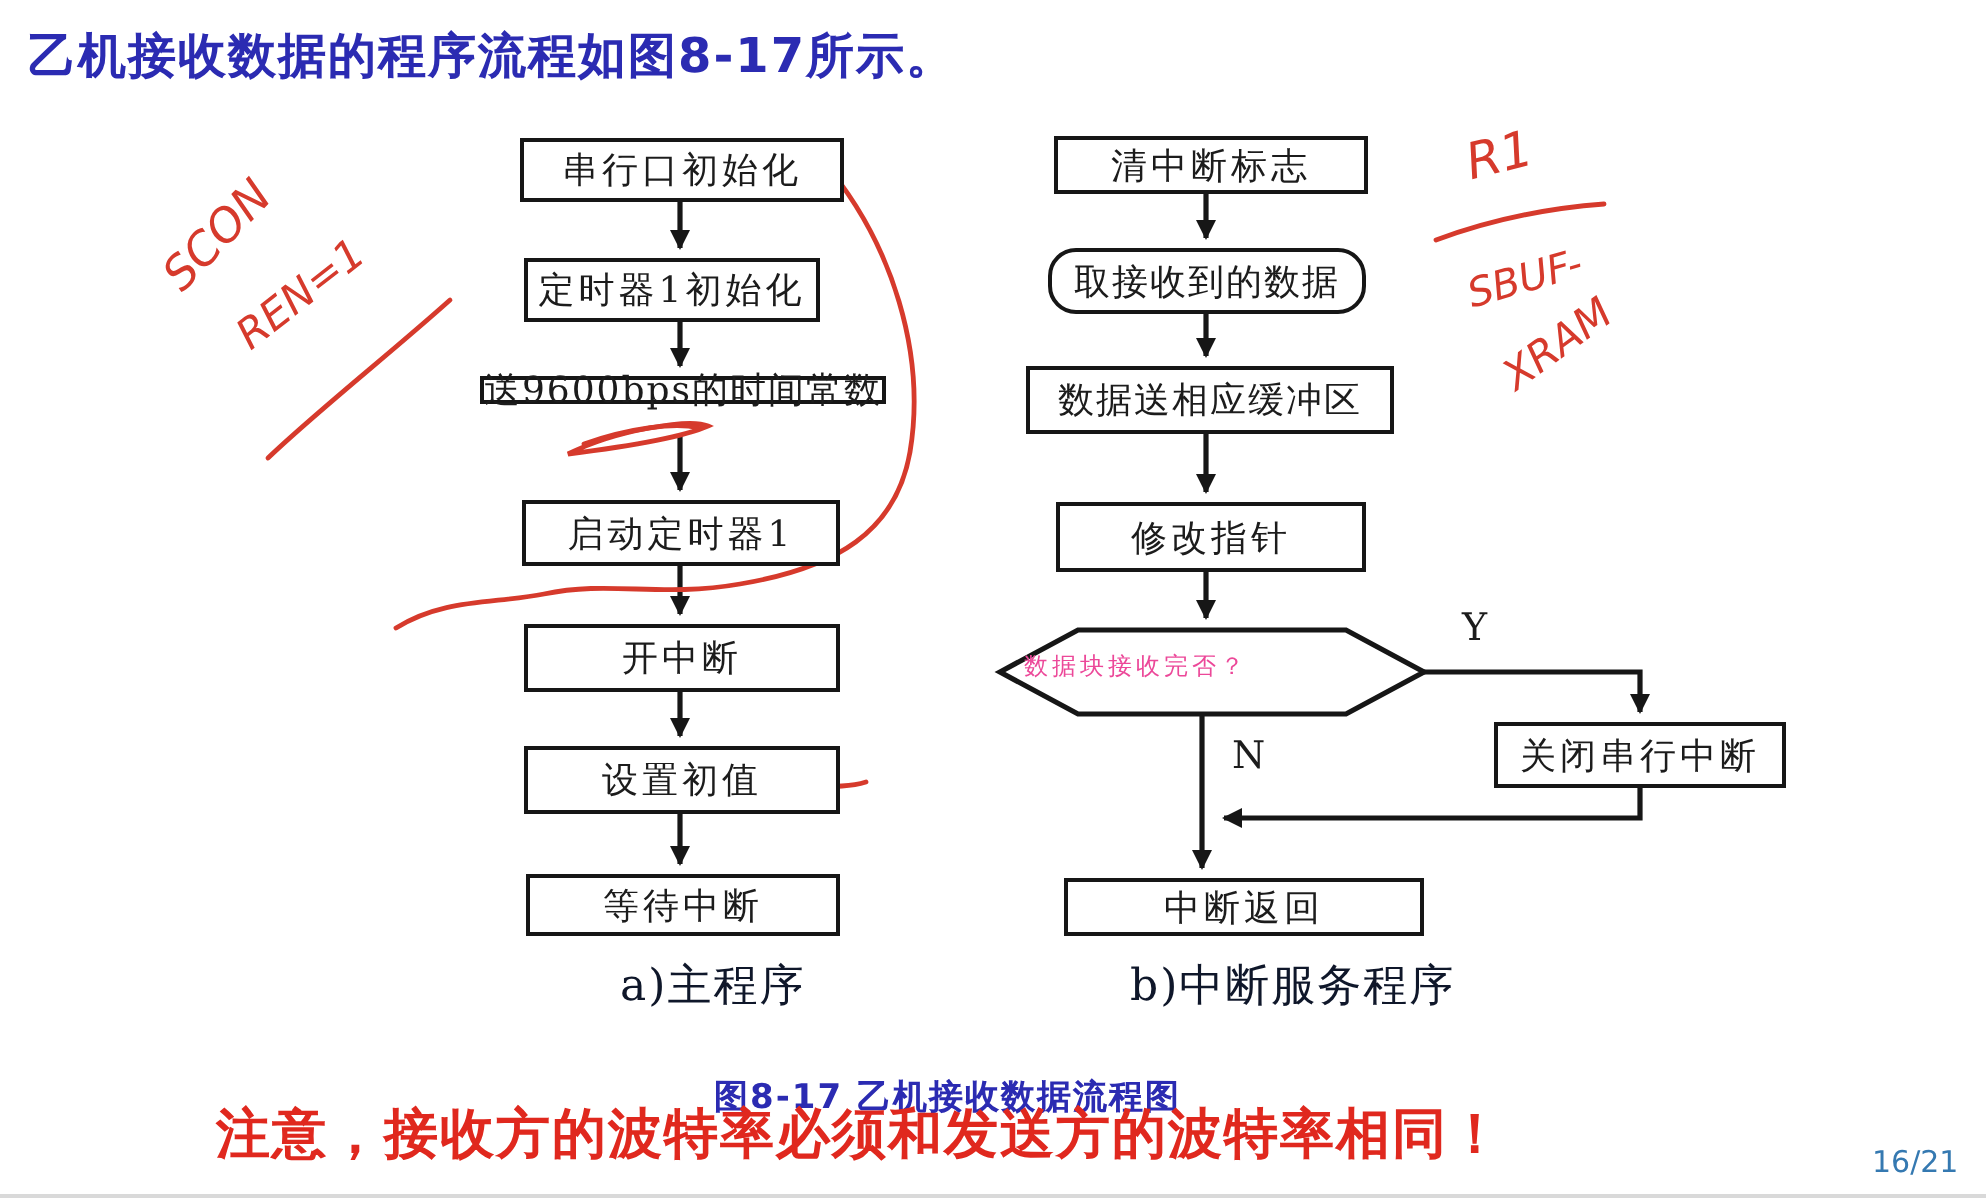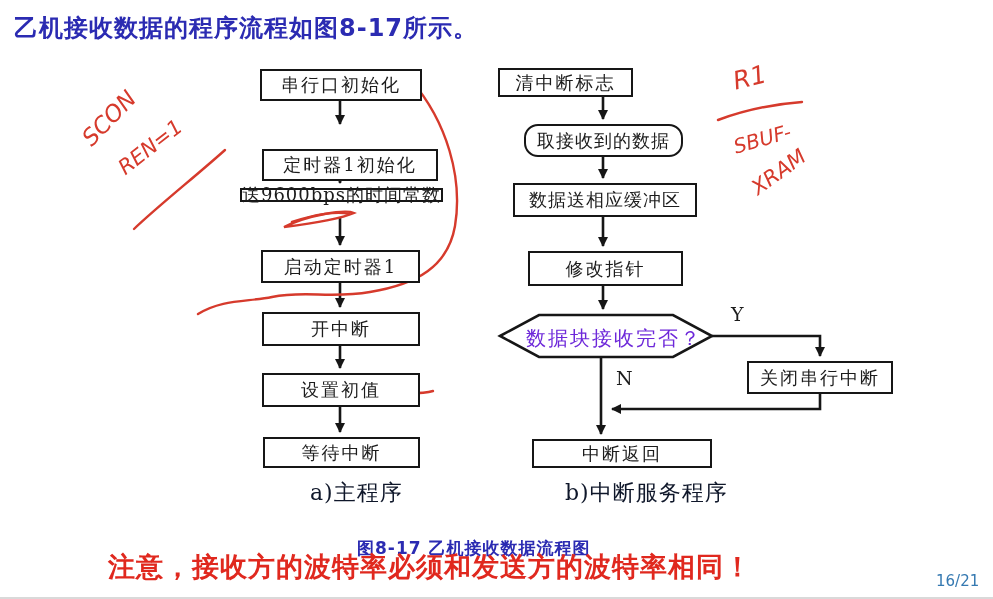--- a/index.html
+++ b/index.html
@@ -33,22 +33,22 @@
     letter-spacing:1px;white-space:nowrap;z-index:3;
   }
   .note-text{
     position:absolute;left:108px;top:549px;font-size:27px;font-weight:bold;
     color:#e0281e;letter-spacing:1px;white-space:nowrap;z-index:3;
   }
   .page-num{
     position:absolute;left:936px;top:572px;font-size:15px;color:#3579b1;z-index:3;
   }
   .hexa-label{
-    position:absolute;left:512px;top:325px;width:190px;text-align:right;
-    font-family:"DejaVu Serif","DejaVu Sans",serif;font-size:20px;color:#6d28d9;
+    position:absolute;left:512px;top:325px;width:190px;text-align:left;
+    font-family:"DejaVu Serif","DejaVu Sans",serif;font-size:12px;color:#ec4899;
     letter-spacing:2px;z-index:4;white-space:nowrap;
   }
   
   .hand{
     position:absolute;color:#d63a2c;font-style:italic;
     font-family:"DejaVu Sans",sans-serif;white-space:nowrap;z-index:5;
   }
   #svg-layer{position:absolute;left:0;top:0;z-index:2;}
   .bottom-edge{position:absolute;left:0;top:597px;width:993px;height:2px;background:#d9d9d9;z-index:1;}
 </style>
@@ -94,28 +94,28 @@
     <path d="M284,227 C308,215 345,209 354,213 C338,220 300,225 284,227 Z"></path>
     <path d="M292,222 C315,214 338,211 349,214"></path>
     <path d="M289,402 C320,393 355,396 380,394 C405,392 420,395 433,391"></path>
     <path d="M718,120 C745,110 775,104 802,102"></path>
   </g>
 </svg>
 
 <div class="abs slide-title">乙机接收数据的程序流程如图8-17所示。</div>
 
 <div class="fbox" style="left:260px;top:69px;width:162px;height:32px;">串行口初始化</div>
-<div class="fbox" style="left:262px;top:129px;width:176px;height:32px;margin-top:20px;">定时器1初始化</div>
+<div class="fbox" style="left:262px;top:129px;width:148px;height:32px;">定时器1初始化</div>
 <div class="fbox" style="left:240px;top:188px;width:203px;height:14px;letter-spacing:1px;">送9600bps的时间常数</div>
 <div class="fbox" style="left:261px;top:250px;width:159px;height:33px;">启动定时器1</div>
 <div class="fbox" style="left:262px;top:312px;width:158px;height:34px;">开中断</div>
 <div class="fbox" style="left:262px;top:373px;width:158px;height:34px;">设置初值</div>
 <div class="fbox" style="left:263px;top:437px;width:157px;height:31px;">等待中断</div>
 
-<div class="fbox" style="left:498px;top:68px;width:135px;height:29px;">清中断标志</div>
+<div class="fbox" style="left:527px;top:68px;width:157px;height:29px;">清中断标志</div>
 <div class="fbox" style="left:524px;top:124px;width:159px;height:33px;letter-spacing:1px;border-radius:14px;">取接收到的数据</div>
 <div class="fbox" style="left:513px;top:183px;width:184px;height:34px;letter-spacing:1px;">数据送相应缓冲区</div>
 <div class="fbox" style="left:528px;top:251px;width:155px;height:35px;">修改指针</div>
 
 <div class="hexa-label">数据块接收完否？</div>
 
 <div class="flow-label" style="left:731px;top:303px;">Y</div>
 <div class="flow-label" style="left:616px;top:367px;">N</div>
 
 <div class="fbox" style="left:747px;top:361px;width:146px;height:33px;">关闭串行中断</div>

